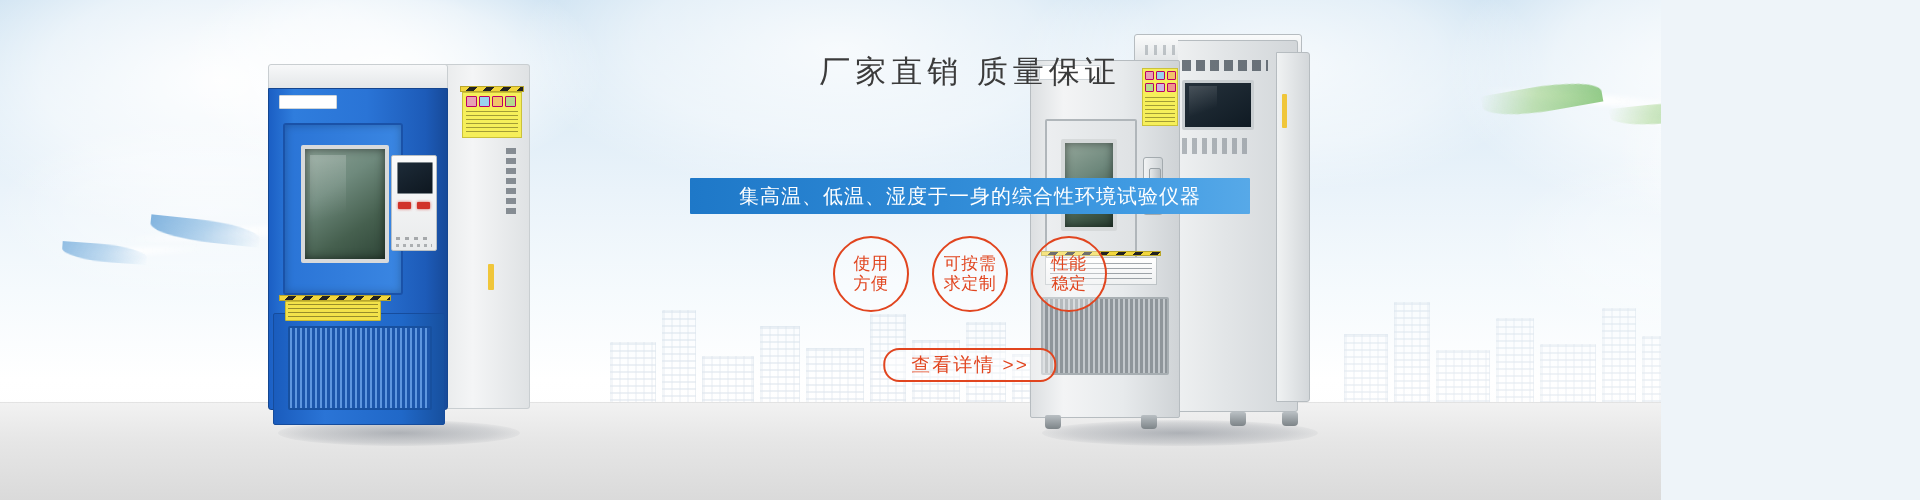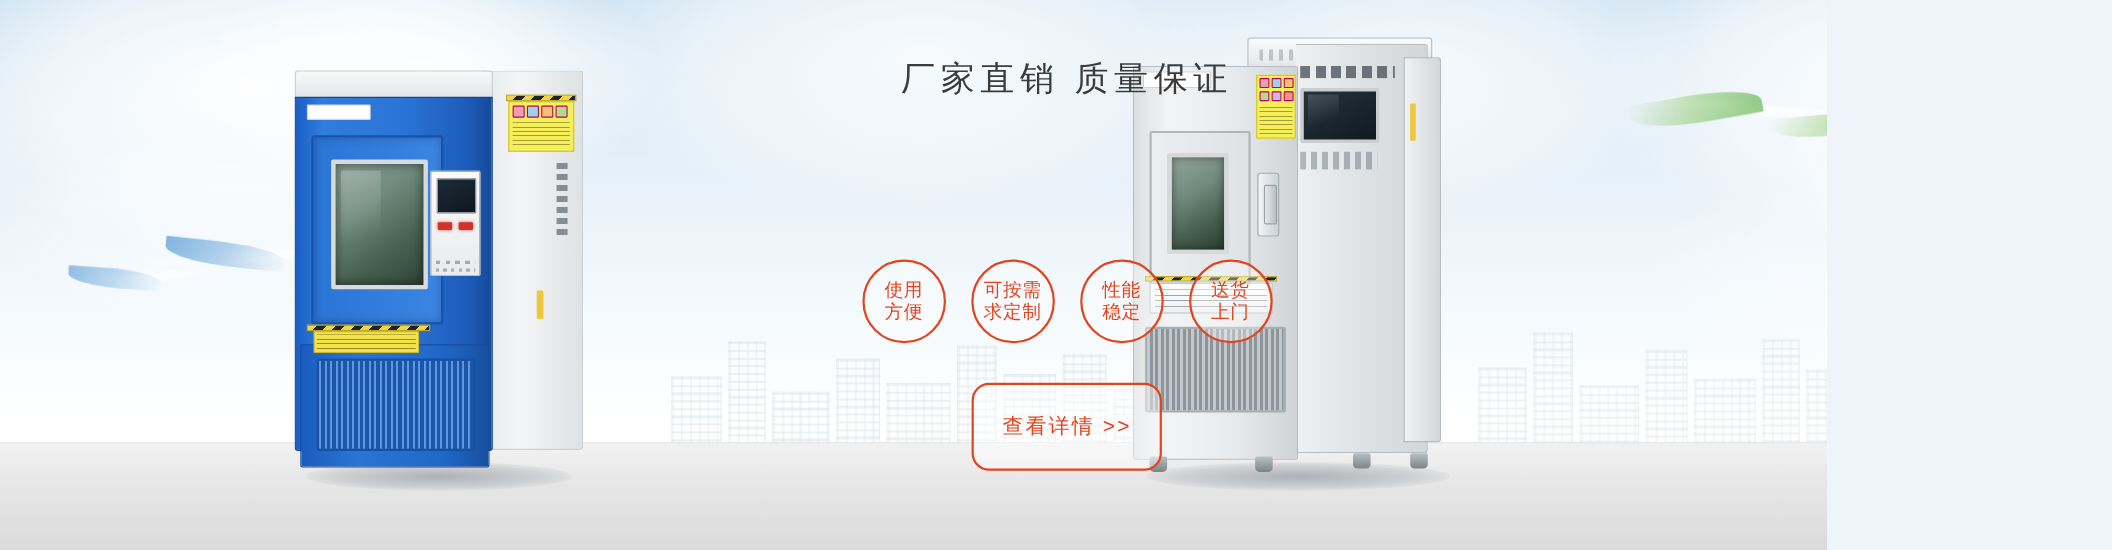--- a/index.html
+++ b/index.html
@@ -296,21 +296,21 @@
   .feature-circle {
     width:76px; height:76px; border-radius:50%;
     border:2px solid #e1451f;
     display:flex; flex-direction:column; align-items:center; justify-content:center;
     color:#e1451f; font-size:17px; line-height:1.18; letter-spacing:.5px;
     background:rgba(255,255,255,.35);
   }
 
   .cta {
     position:absolute; left:50%; transform:translateX(-50%); top:348px;
-    padding:25px 26px;
+    padding:2px 26px;
     border:2px solid #e1451f; border-radius:16px;
     color:#e1451f; font-size:19px; letter-spacing:2px; white-space:nowrap;
     background:rgba(255,255,255,.45);
     cursor:pointer;
   }
 </style>
 </head>
 <body>
 
 <div class="banner">
@@ -454,36 +454,35 @@
     <div style="position:absolute;left:252px;top:60px;width:5px;height:34px;background:#f0c63a;border-radius:1px;"></div>
     <div class="foot" style="left:200px;bottom:6px;"></div>
     <div class="foot" style="left:252px;bottom:6px;"></div>
   </div>
 
   <div class="copy">
 
     <div class="tagline">厂家直销  质量保证</div>
 
 
+    <div class="subtitle-bar">
+      <span>集高温、低温、湿度于一身的综合性环境试验仪器</span>
+    </div>
 
     <div class="features">
       <div class="feature-circle">
         <div>使用</div>
         <div>方便</div>
       </div>
       <div class="feature-circle">
         <div>可按需</div>
         <div>求定制</div>
       </div>
       <div class="feature-circle">
         <div>性能</div>
         <div>稳定</div>
       </div>
-      <div class="feature-circle">
-        <div>送货</div>
-        <div>上门</div>
-      </div>
     </div>
 
     <div class="cta">查看详情 &gt;&gt;</div>
   </div>
 
 </div>
 
 </body></html>

